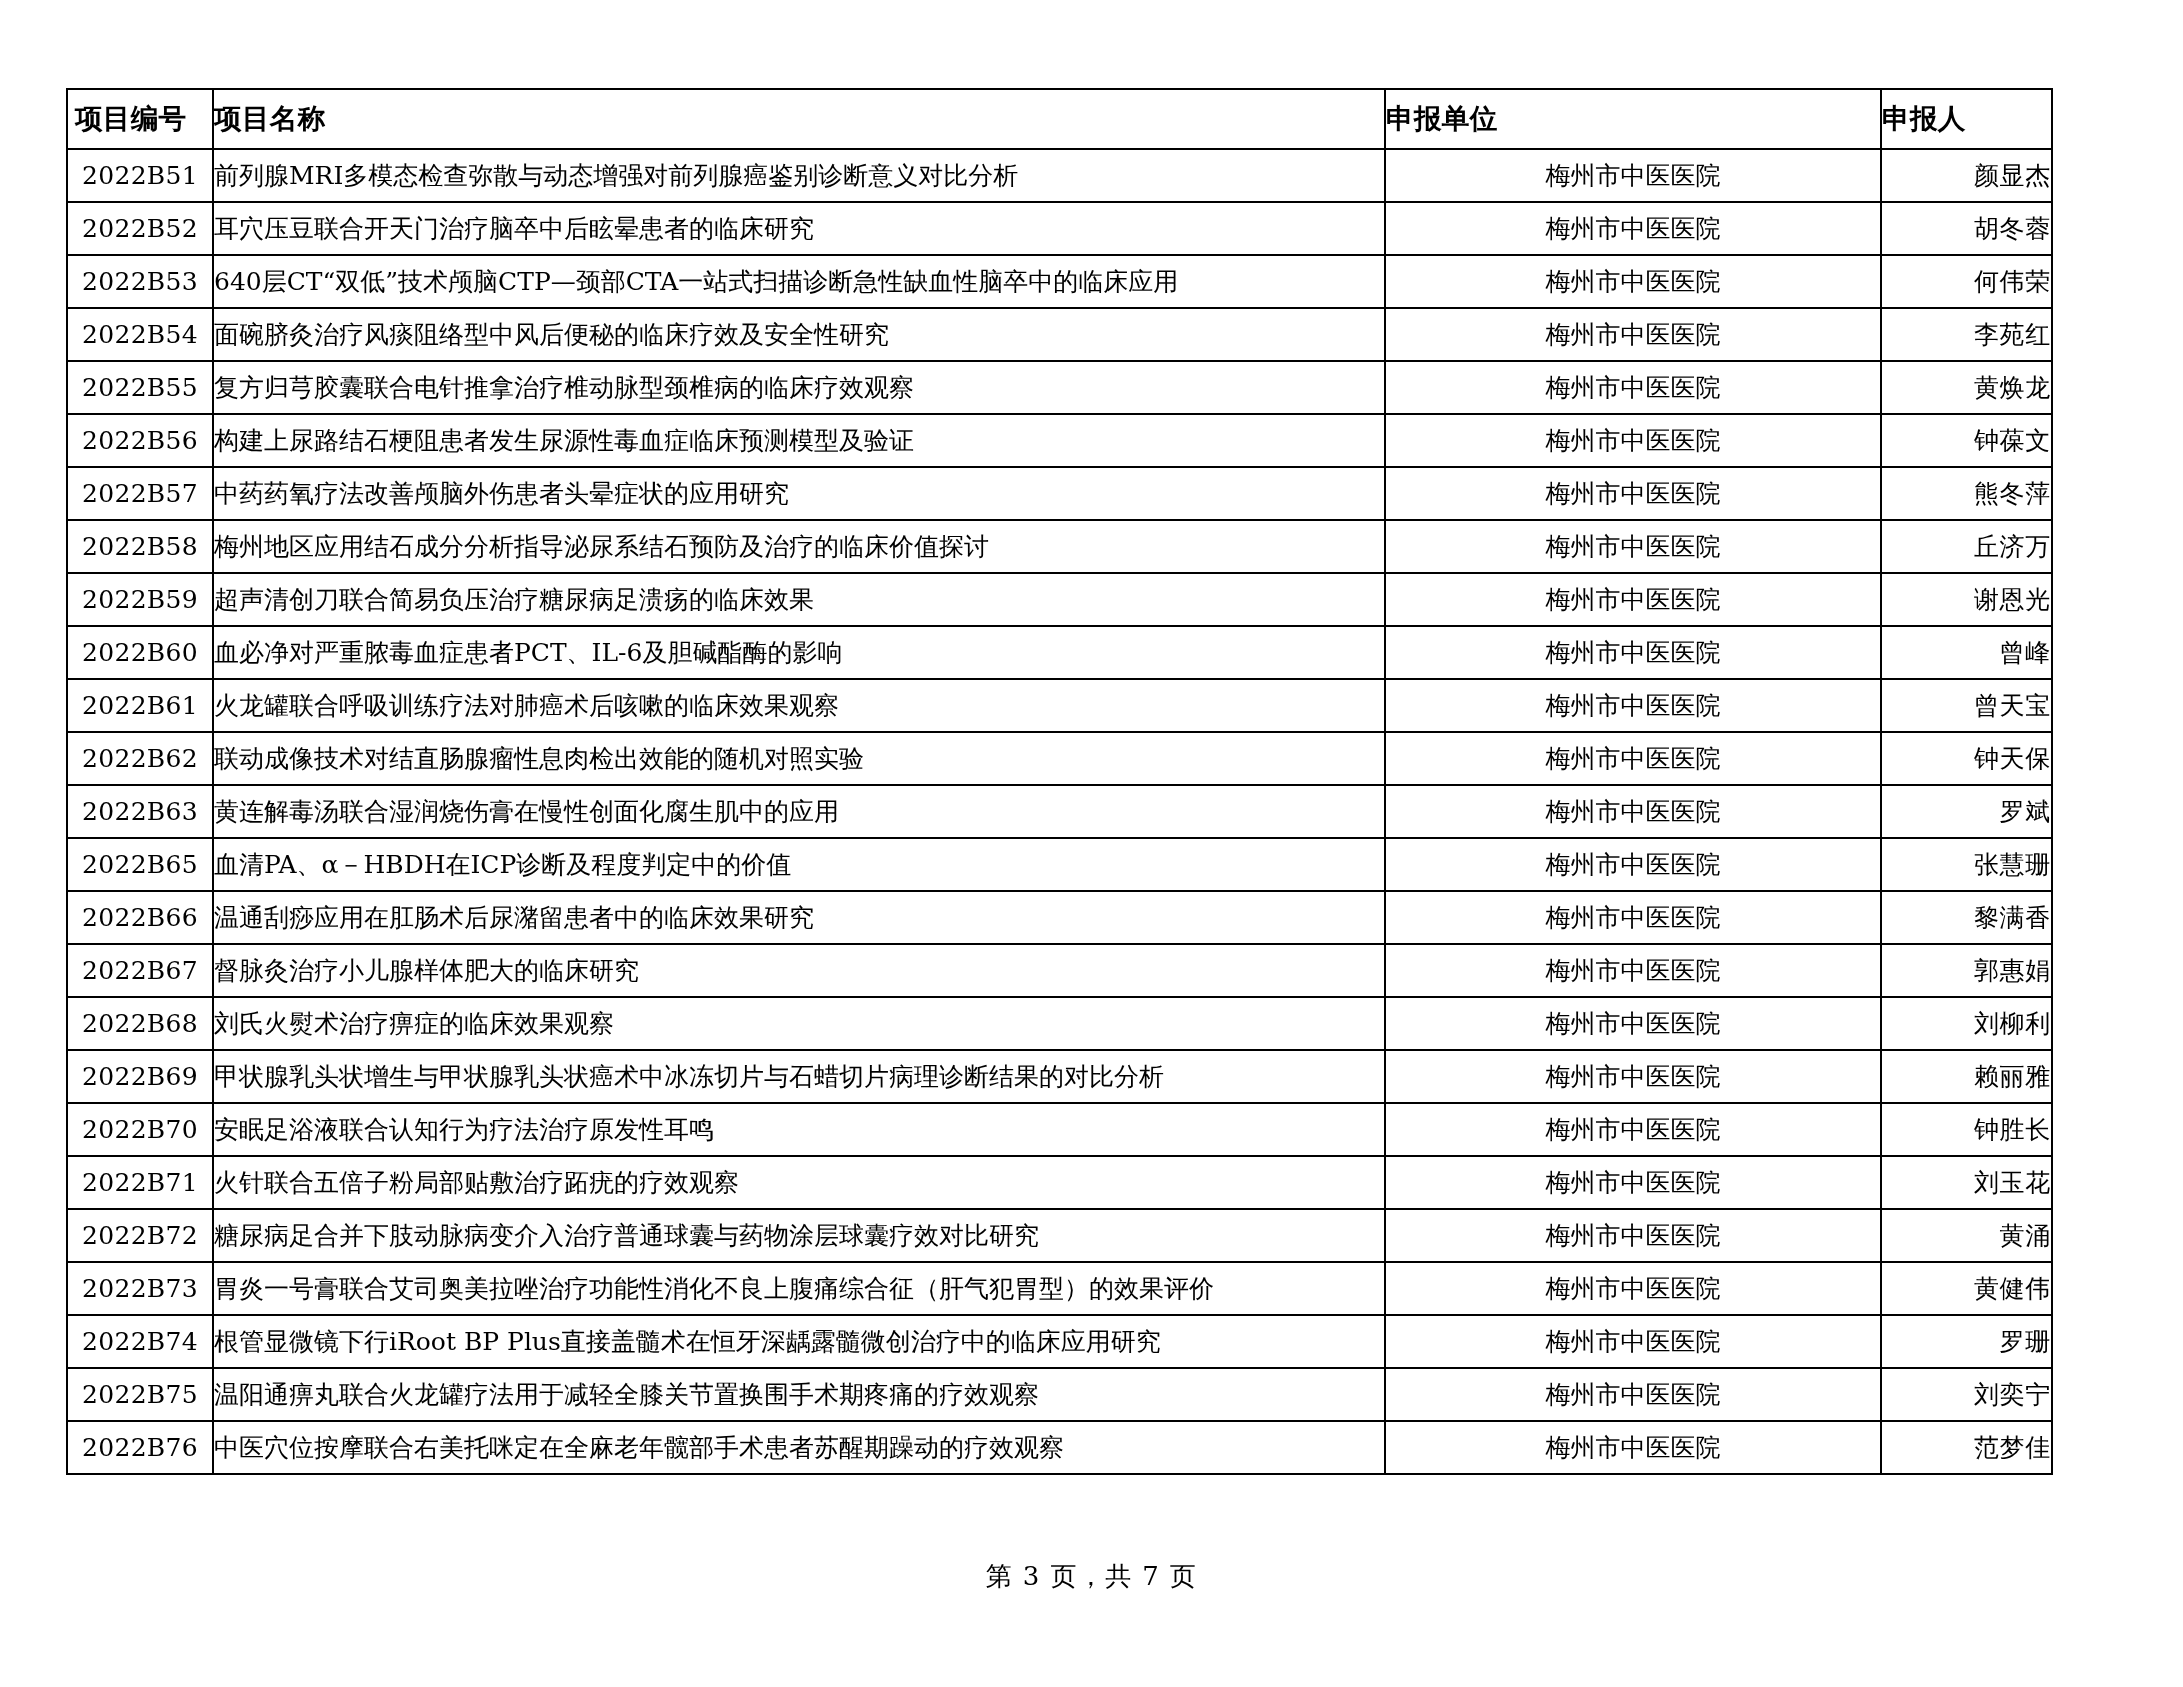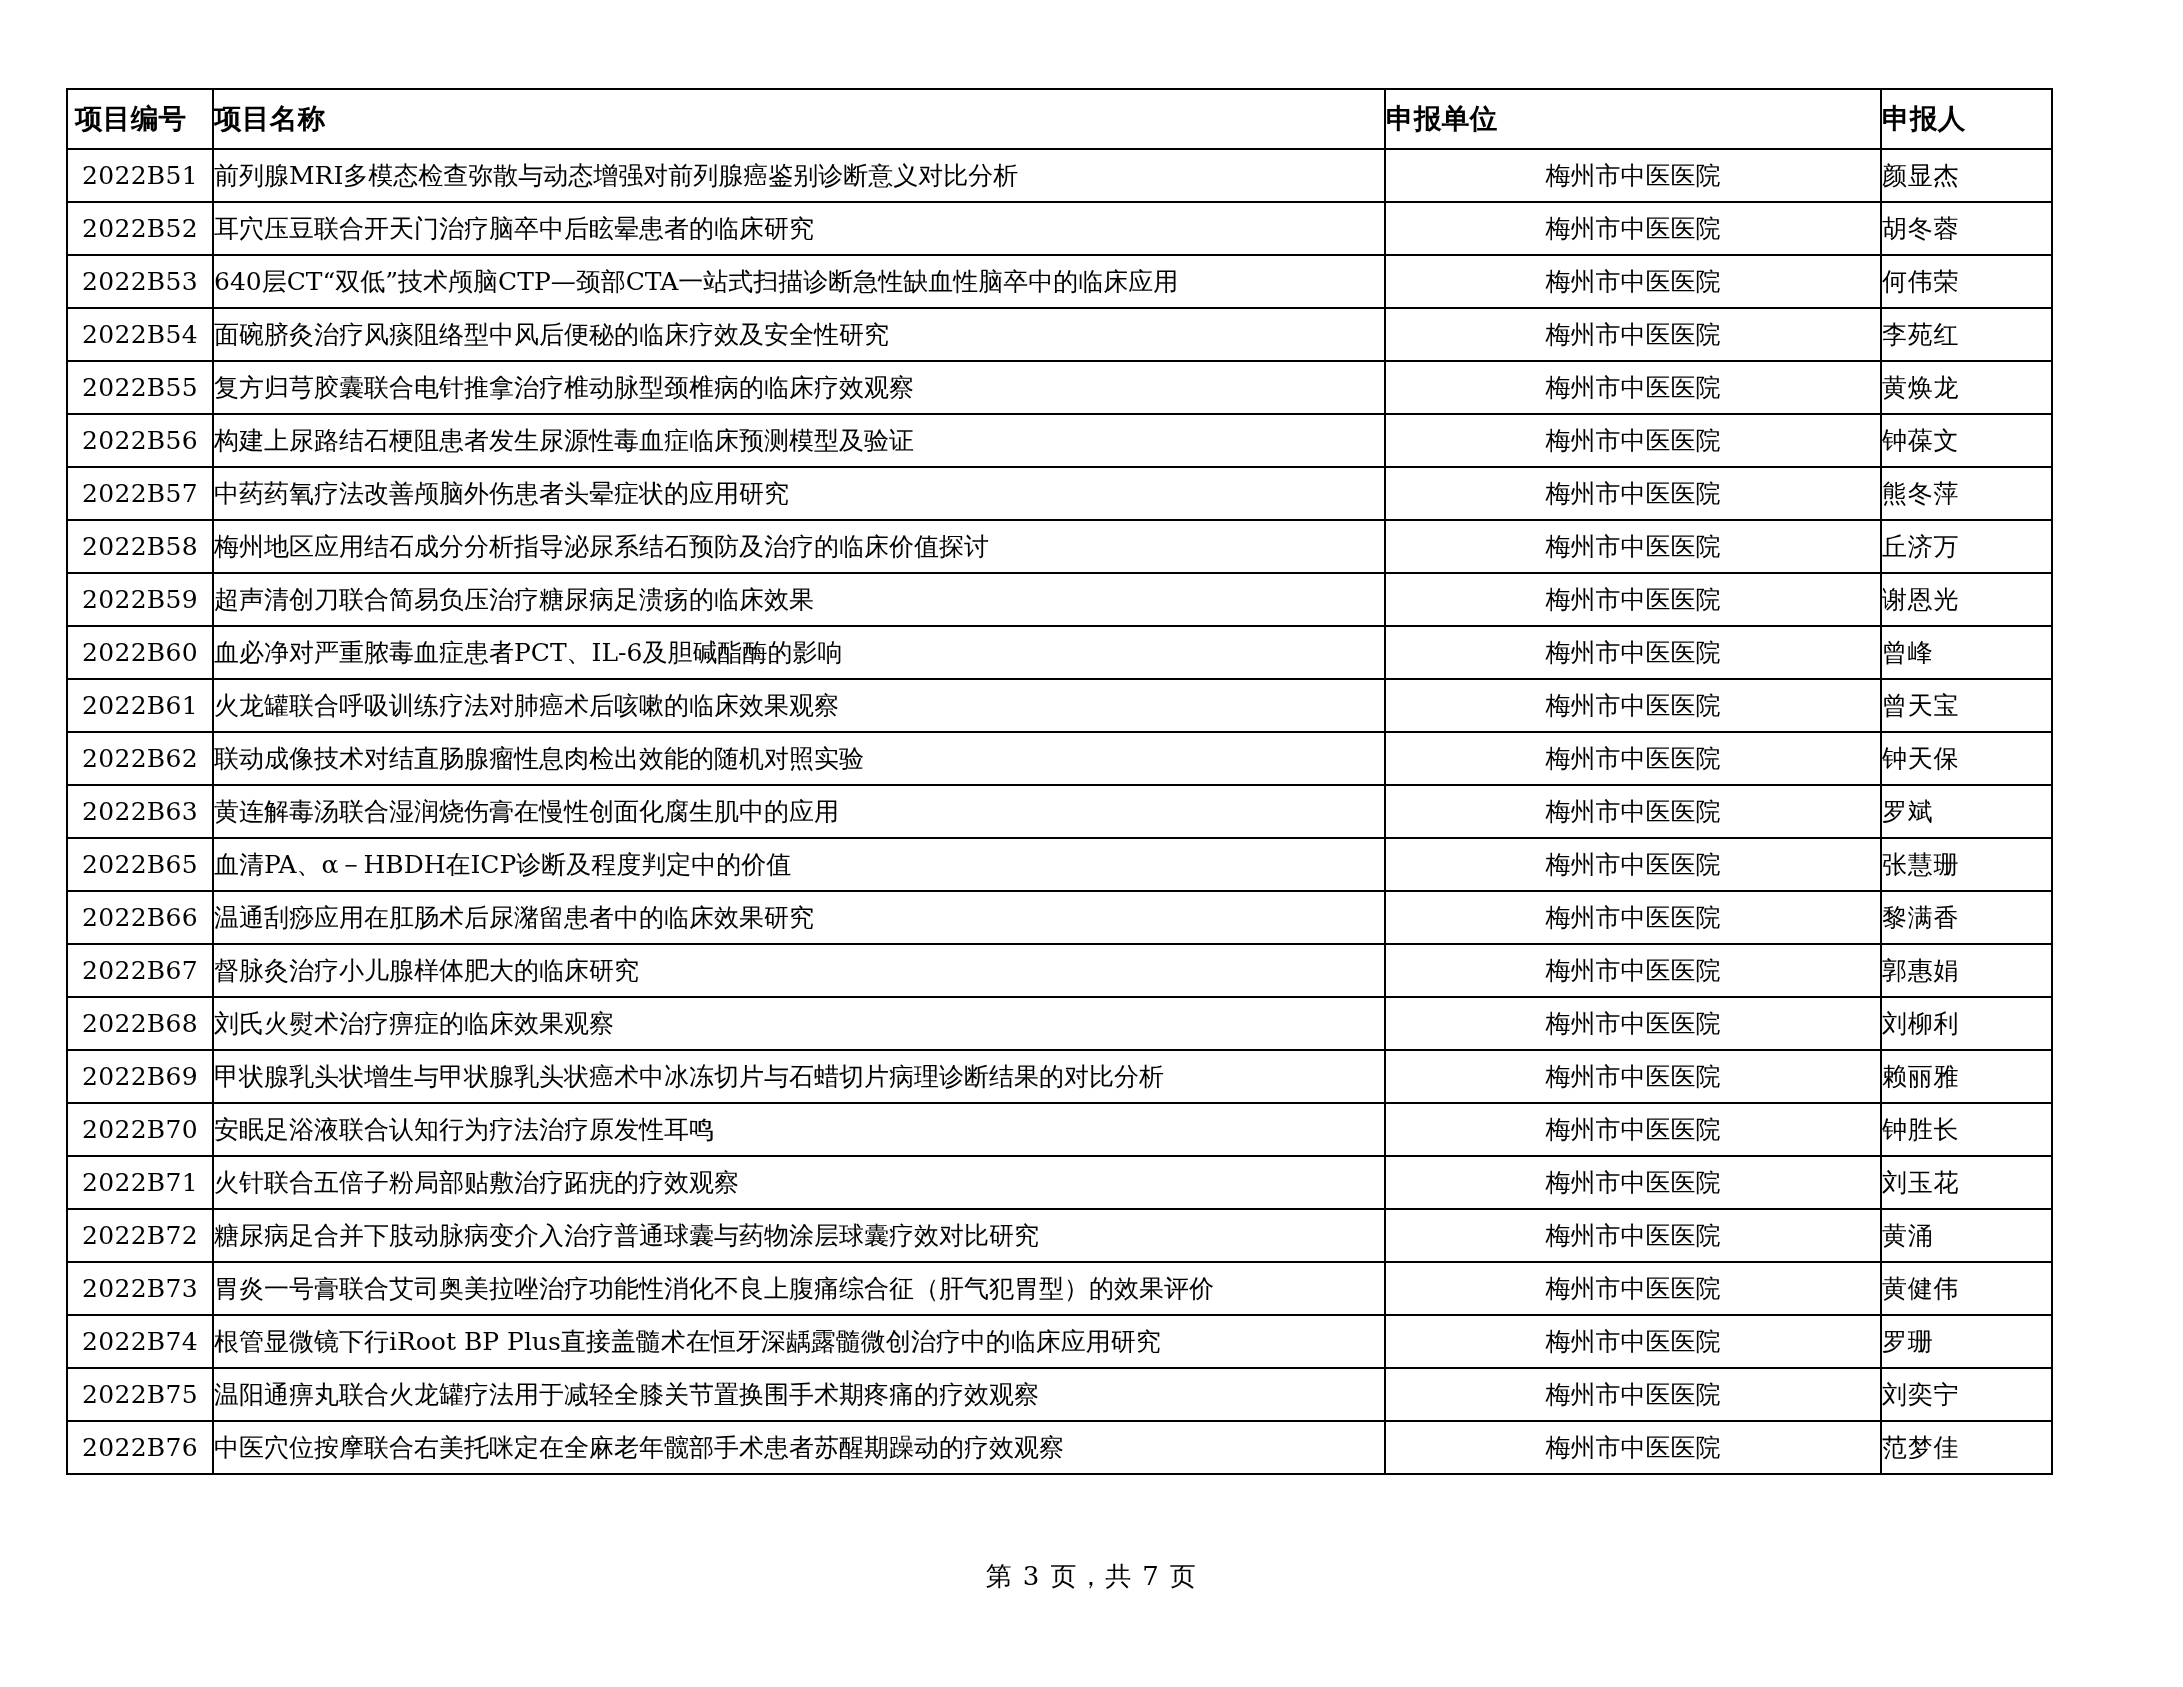--- a/index.html
+++ b/index.html
@@ -62,21 +62,21 @@
     text-align: left;
     padding-left: 9.6px;
     padding-right: 6.9px;
     white-space: nowrap;
     border-radius: 18px;
   }
   td.cell-unit {
     text-align: center;
   }
   td.cell-person {
-    text-align: left;
+    text-align: right;
     letter-spacing: 0.7px;
   }
   .footer {
     position: absolute;
     left: 0;
     right: 0;
     top: 1526px;
     text-align: center;
     font-size: 26px;
     letter-spacing: 1.4px;

